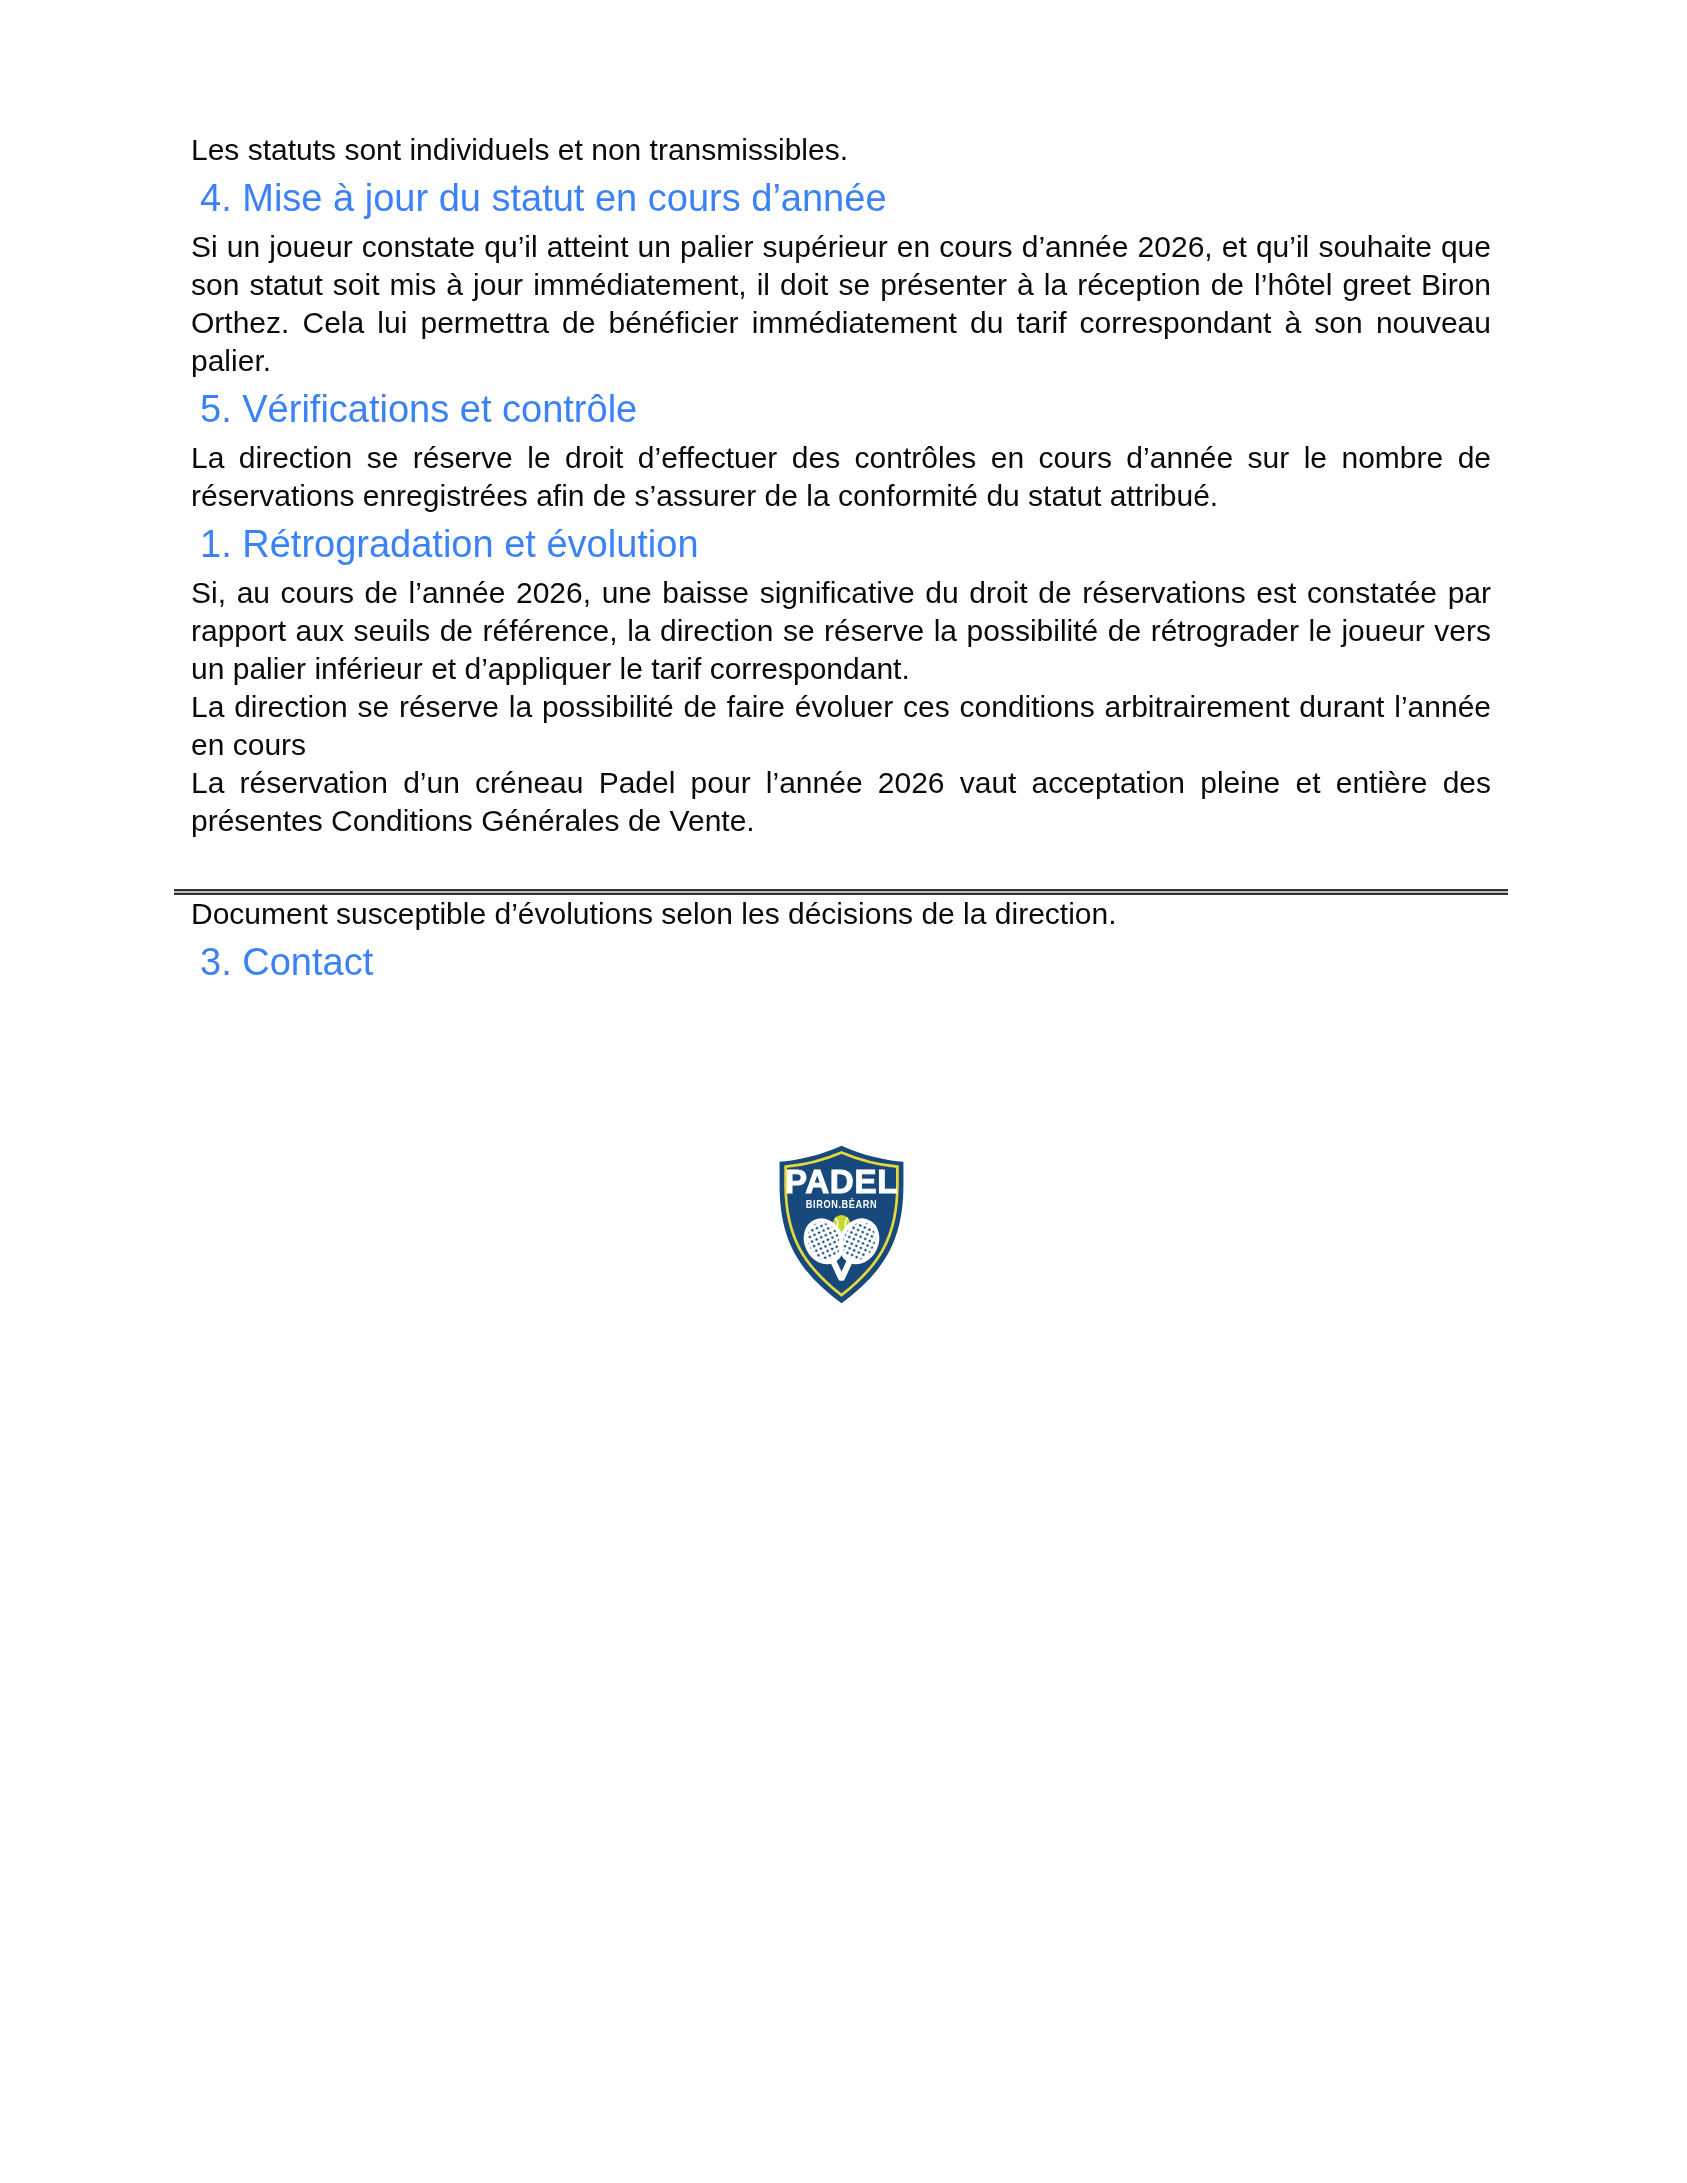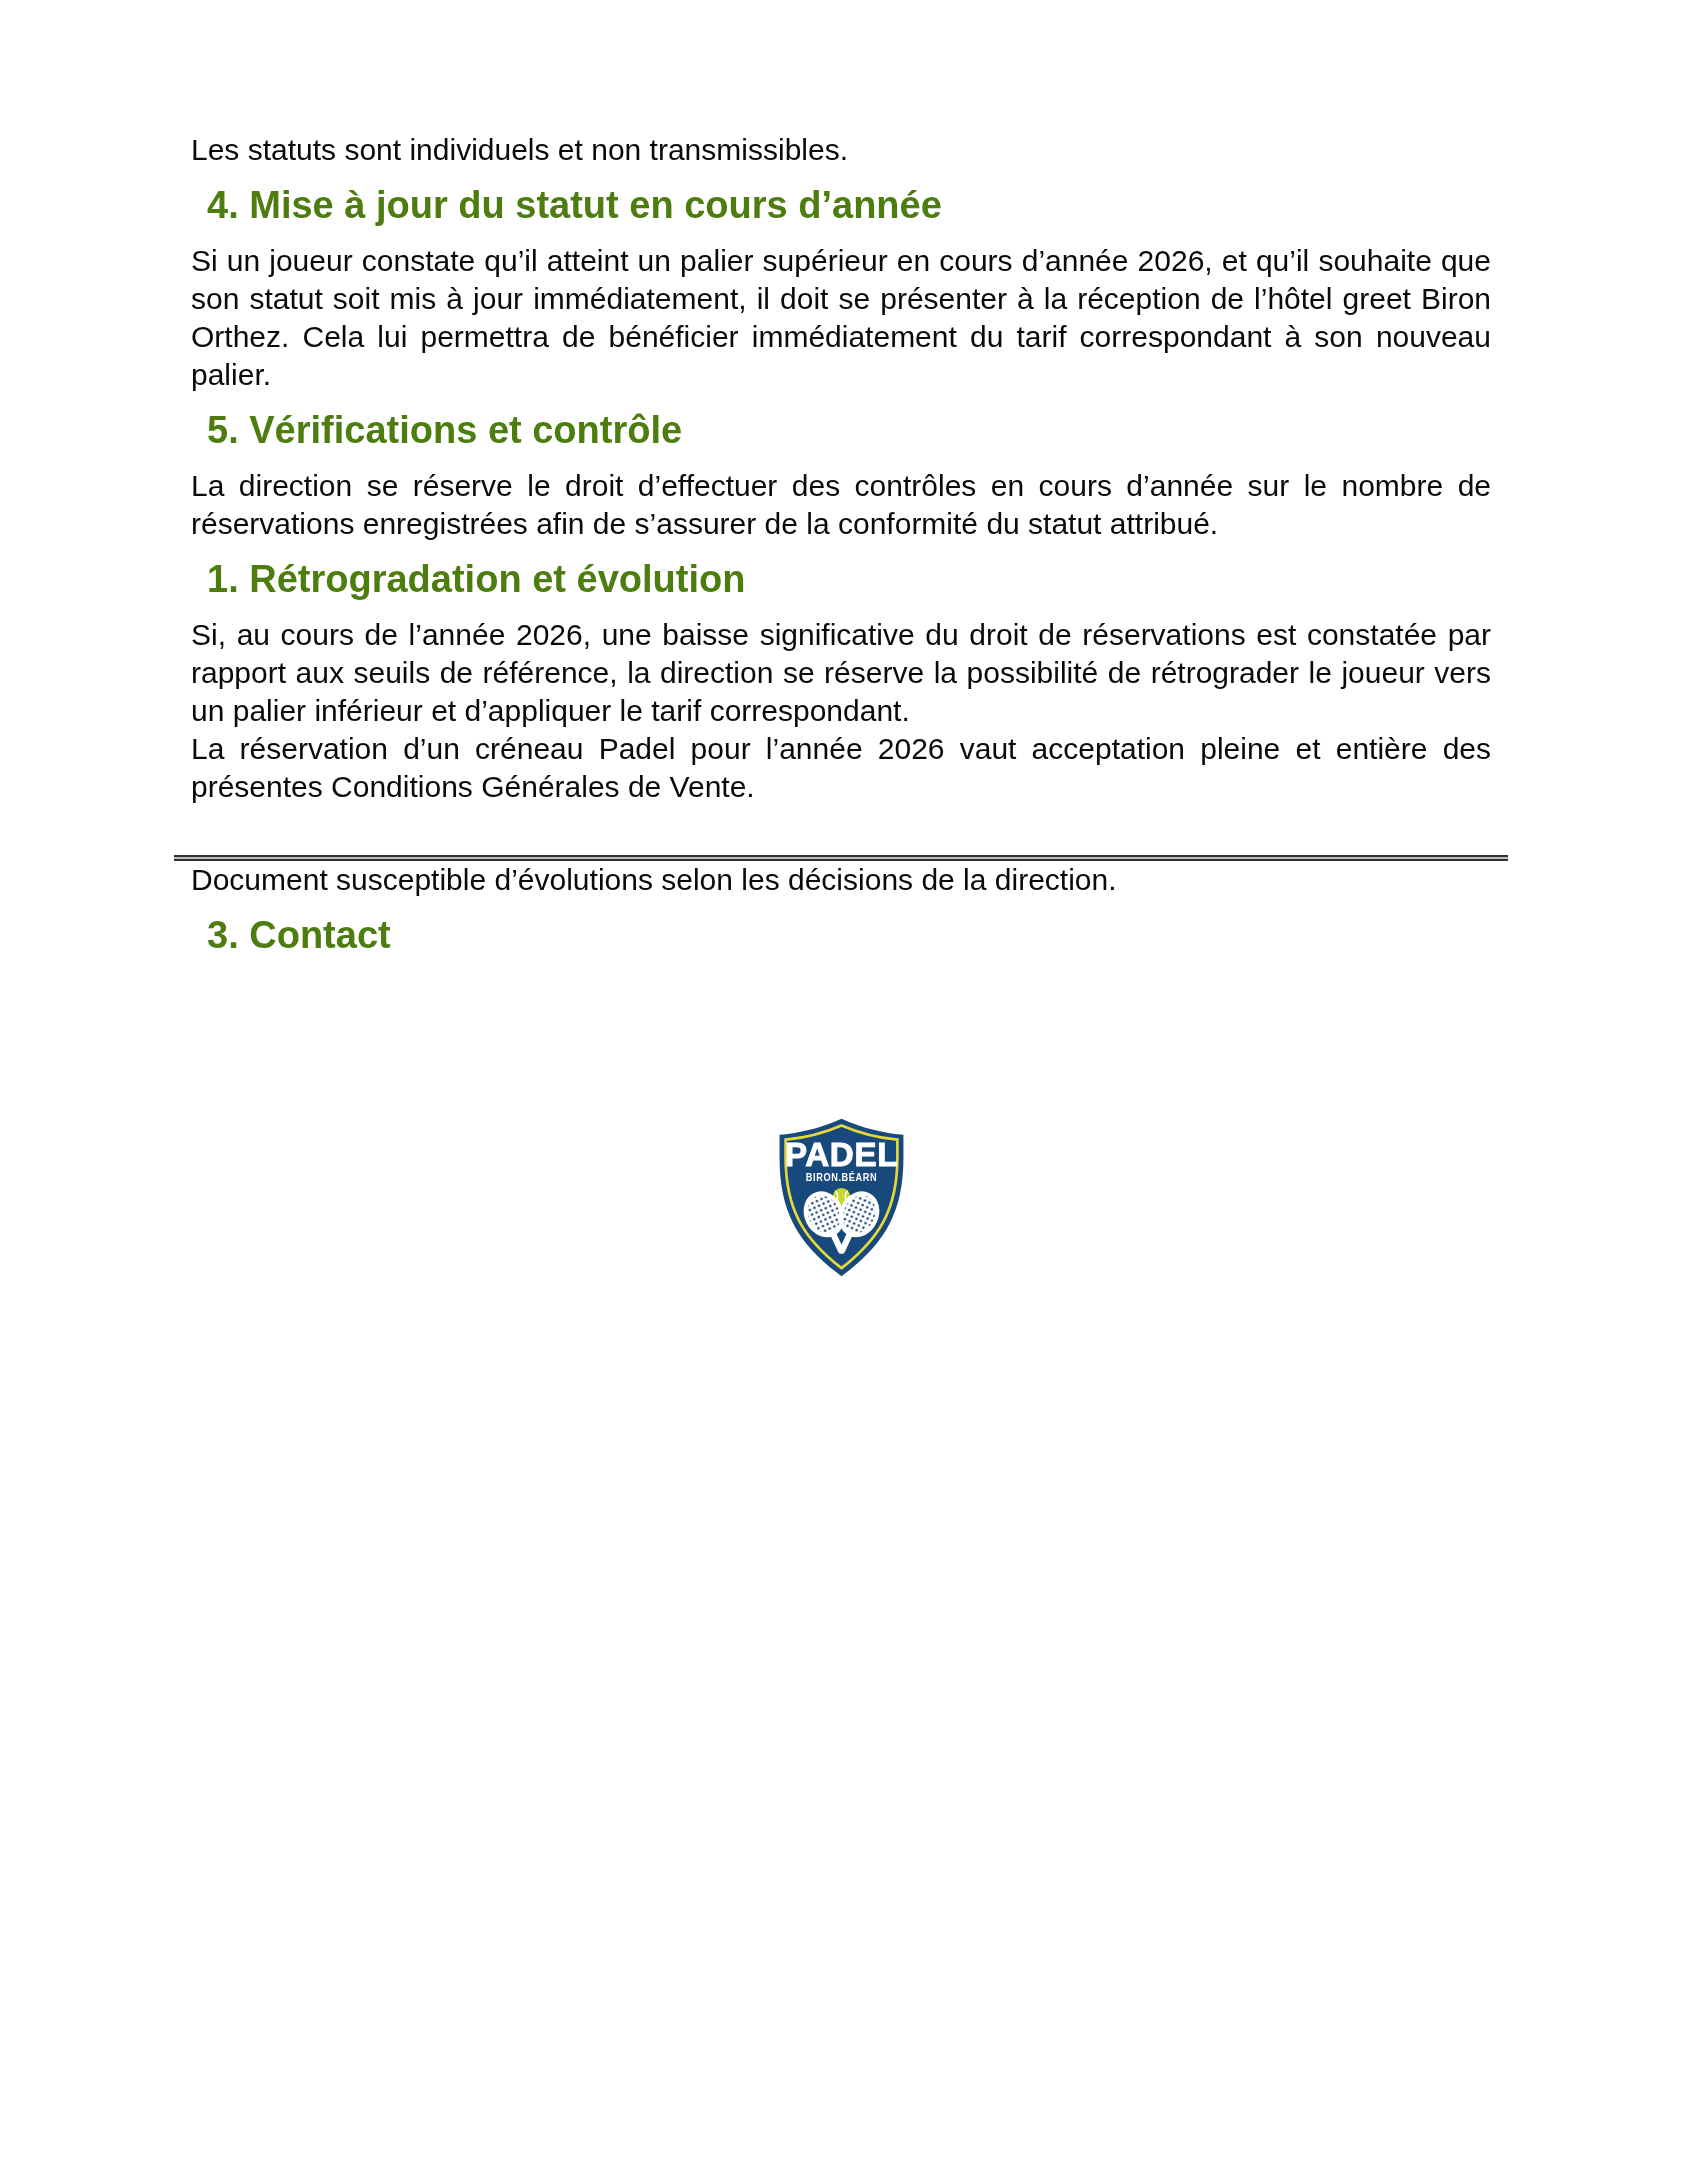--- a/index.html
+++ b/index.html
@@ -16,25 +16,25 @@
     padding: 131px 196px 0 191px; 
   }
   p.body-text {
     margin: 0;
     font-size: 30px;
     line-height: 38px;
     text-align: justify;
     color: #0a0a0a;
   }
   h2.heading {
-    margin: 16px;
+    margin: 9px;
     font-size: 38px;
     line-height: 41px;
-    font-weight: 700;
-    color: #4d7c0f;
+    font-weight: 400;
+    color: #3b82f6;
     text-align: left;
   }
   .mt-h4      { margin-top: 36px; }
   .mt-p4      { margin-top: 38px; }
   .mt-h5      { margin-top: 44px; }
   .mt-p5      { margin-top: 34px; }
   .mt-h6      { margin-top: 31px; }
   .mt-p6a     { margin-top: 35px; }
   .mt-p6b     { margin-top: 27px; }
   .mt-h7      { margin-top: 29px; }
@@ -70,20 +70,21 @@
     <p class="body-text">Les statuts sont individuels et non transmissibles.</p>
 
     <h2 class="heading mt-h4">4. Mise à jour du statut en cours d’année</h2>
     <p class="body-text mt-p4">Si un joueur constate qu’il atteint un palier supérieur en cours d’année 2026, et qu’il souhaite que son statut soit mis à jour immédiatement, il doit se présenter à la réception de l’hôtel greet Biron Orthez. Cela lui permettra de bénéficier immédiatement du tarif correspondant à son nouveau palier.</p>
 
     <h2 class="heading mt-h5">5. Vérifications et contrôle</h2>
     <p class="body-text mt-p5">La direction se réserve le droit d’effectuer des contrôles en cours d’année sur le nombre de réservations enregistrées afin de s’assurer de la conformité du statut attribué.</p>
 
     <h2 class="heading mt-h6">1. Rétrogradation et évolution</h2>
     <p class="body-text mt-p6a">Si, au cours de l’année 2026, une baisse significative du droit de réservations est constatée par rapport aux seuils de référence, la direction se réserve la possibilité de rétrograder le joueur vers un palier inférieur et d’appliquer le tarif correspondant.</p>
+    <p class="body-text mt-p6b">La direction se réserve la possibilité de faire évoluer ces conditions arbitrairement durant l’année en cours</p>
 
     <p class="body-text mt-p7">La réservation d’un créneau Padel pour l’année 2026 vaut acceptation pleine et entière des présentes Conditions Générales de Vente.</p>
 
     <div class="divider"></div>
 
     <p class="body-text mt-note">Document susceptible d’évolutions selon les décisions de la direction.</p>
 
     <h2 class="heading mt-h8">3. Contact</h2>
 
     <div class="logo-wrap">

